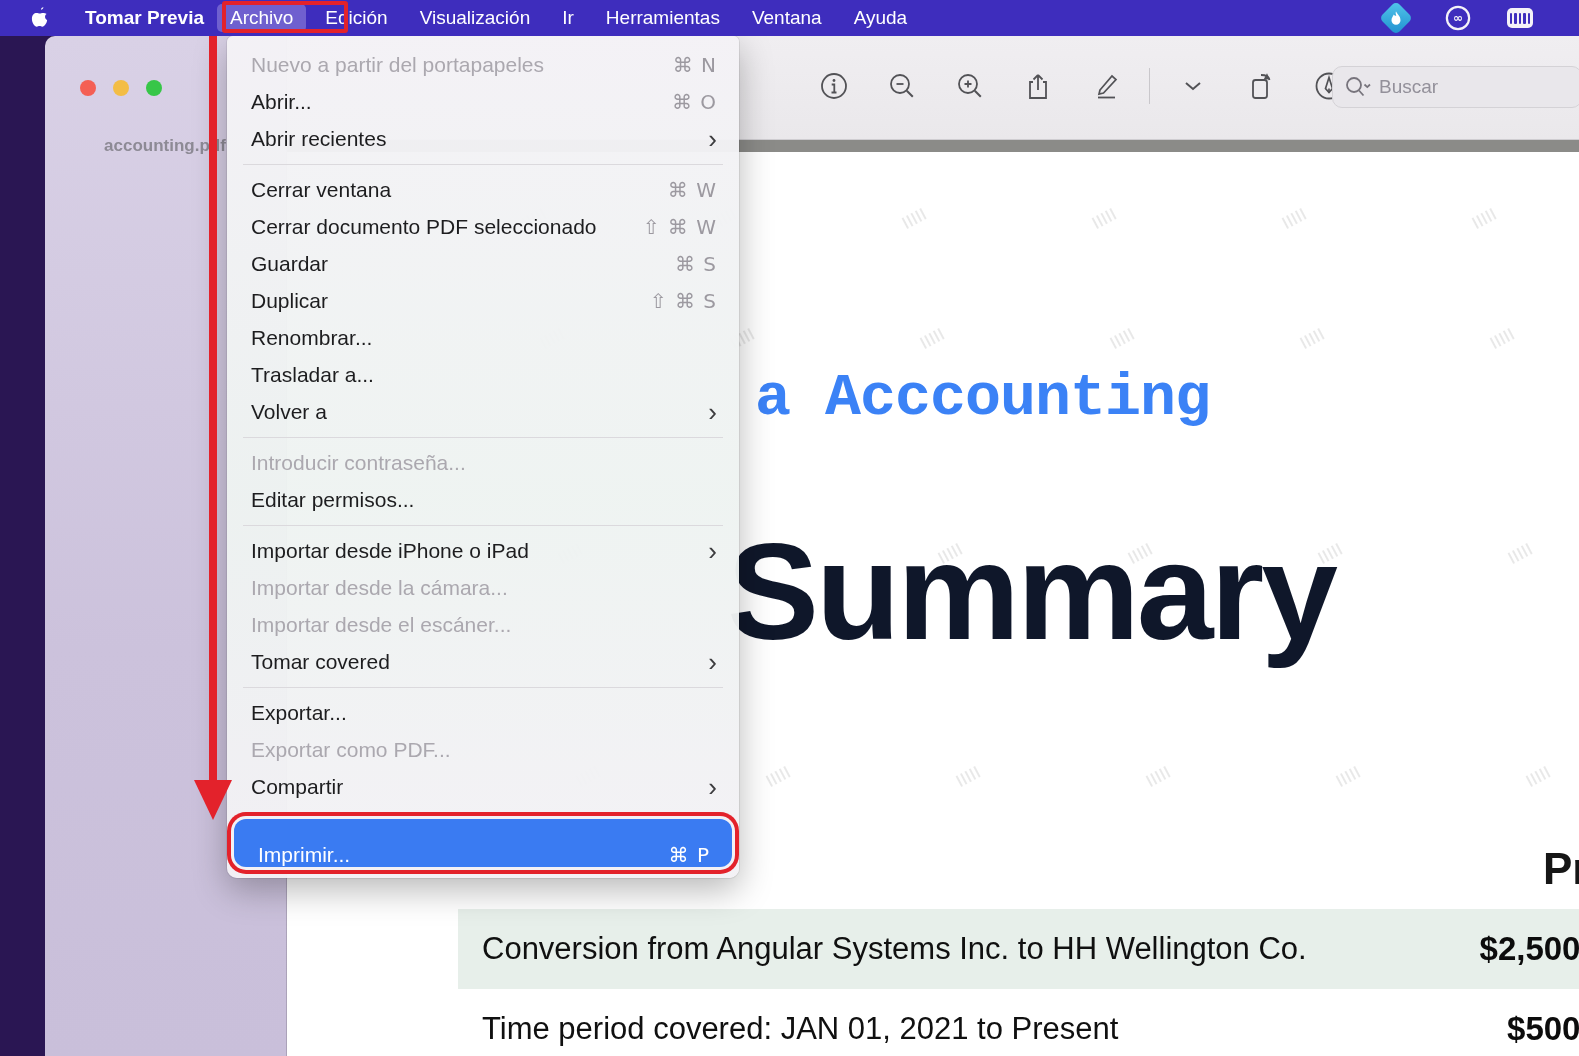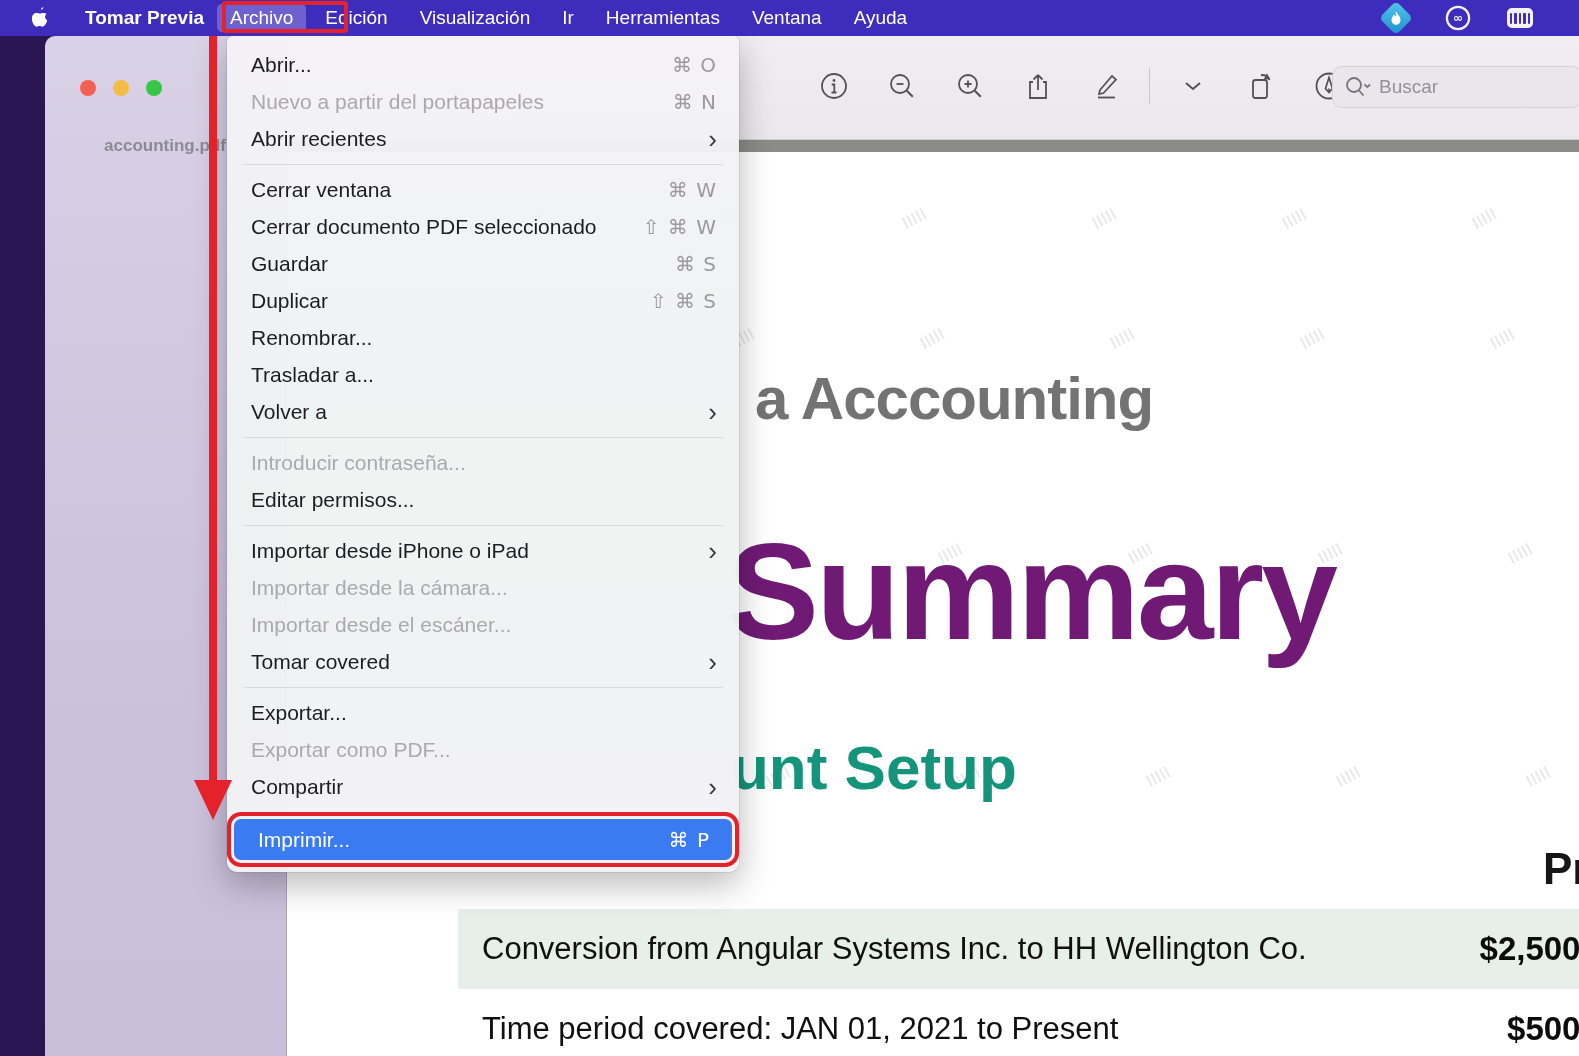--- a/index.html
+++ b/index.html
@@ -41,23 +41,23 @@
   .searchbox { position:absolute; left:1085px; top:30px; width:250px; height:42px; background:#E9E7EB;
                border:1px solid #D4D2D6; border-radius:10px; display:flex; align-items:center; padding:0 12px; gap:8px; }
   .searchbox input { border:none; outline:none; background:transparent; font-size:19px; color:#5a5a5e; width:150px;
                      font-family:"Liberation Sans",sans-serif; }
   .searchbox input::placeholder { color:#93909A; }
 
   .contentbg { position:absolute; left:242px; top:104px; width:1332px; height:916px; background:#8B8B88; }
   .page { position:absolute; left:263px; top:116px; width:1311px; height:904px; background:#FFFFFF; }
 
   
-  .doc-title { position:absolute; left:487px; top:212px; font-family:Liberation Sans, sans-serif;
-               font-weight:700; font-size:60px; color:#737373; letter-spacing:-1px; z-index:2; }
-  .doc-h1 { position:absolute; left:459px; top:360px; font-size:138px; font-weight:700; color:#701a75;
+  .doc-title { position:absolute; left:487px; top:212px; font-family:Liberation Mono, monospace;
+               font-weight:700; font-size:60px; color:#3b82f6; letter-spacing:-1px; z-index:2; }
+  .doc-h1 { position:absolute; left:459px; top:360px; font-size:138px; font-weight:700; color:#0f172a;
             letter-spacing:-3px; z-index:2; }
   .doc-h2 { position:absolute; left:463px; top:580px; font-size:62px; font-weight:700; color:#14947A; z-index:2; }
   .price-head { position:absolute; left:1275px; top:692px; font-size:44px; font-weight:700; color:#161616; z-index:2; }
   .doc-table { position:absolute; left:190px; top:757px; width:1140px; z-index:2; }
   .t-row { position:relative; height:80px; }
   .t-row.mint { background:#E7EFEA; }
   .t-label { position:absolute; left:24px; top:0; line-height:80px; font-size:31px; color:#101010; white-space:nowrap; }
   .t-amount { position:absolute; right:-10px; top:0; line-height:80px; font-size:33px; font-weight:700; color:#0c0c0c; white-space:nowrap; }
 
   .wm { position:absolute; width:24px; height:12px; opacity:.22; transform:rotate(-28deg);
@@ -67,22 +67,22 @@
   .menu { position:absolute; left:227px; top:36px; width:512px; min-height:836px; z-index:40;
           background:linear-gradient(180deg,rgba(244,242,246,.97) 0%,rgba(238,243,241,.96) 55%,rgba(243,241,245,.97) 100%);
           border-radius:6px 6px 10px 10px; box-shadow:0 12px 34px rgba(0,0,0,.28), 0 0 0 1px rgba(0,0,0,.07);
           padding:10px 0 9px 0; }
   .menu-item { height:37px; display:flex; align-items:center; padding:0 22px 0 24px; font-size:21px; color:#1d1d1f; }
   .menu-item .mi-label { flex:1; white-space:nowrap; }
   .menu-item.disabled { color:#ABA8AF; }
   .mi-short { color:#9C99A0; font-size:20px; font-family:"DejaVu Sans",sans-serif; letter-spacing:1px; }
   .mi-sub { color:#3c3c3e; font-size:26px; line-height:20px; }
   .menu-sep { height:1px; background:#DBD9DD; margin:6.5px 16px; }
-  .menu-item.highlighted { background:#3A7BF2; color:#fff; border-radius:7px; margin:6px 7px 2px 7px; height:41px;
-                           box-shadow:0 0 0 3px #F3F1F5, 0 0 0 7px #E3222B; }
+  .menu-item.highlighted { background:#3A7BF2; color:#fff; border-radius:12px; margin:6px 7px 2px 7px; height:48px;
+                           box-shadow:0 0 0 3px #F3F1F5, 0 0 0 7px #E3222B;align-items:flex-end; }
   .menu-item.highlighted .mi-short { color:#fff; }
 
   
   .anno { position:absolute; z-index:60; pointer-events:none; }
   .box-archivo { left:222px; top:1px; width:126px; height:32px; border:4px solid #E3222B; border-radius:3px; }
   .arrow-line { left:209px; top:36px; width:8px; height:744px; background:#E3222B; }
   .arrow-head { left:194px; top:780px; width:0; height:0;
                 border-left:19px solid transparent; border-right:19px solid transparent; border-top:40px solid #E3222B; }
 
   svg { display:block; }
@@ -189,21 +189,20 @@
         <div class="wm" style="left: 1259px; top: 618px;"></div>
         <div class="wm" style="left: 327px; top: 790px;"></div>
         <div class="wm" style="left: 517px; top: 790px;"></div>
         <div class="wm" style="left: 707px; top: 790px;"></div>
         <div class="wm" style="left: 897px; top: 790px;"></div>
         <div class="wm" style="left: 1087px; top: 790px;"></div>
         <div class="wm" style="left: 1277px; top: 790px;"></div>
       </div>
     <div class="doc-title">a Acccounting</div>
     <div class="doc-h1">Summary</div>
-    <div class="doc-h2">unt Setup</div>
     <div class="price-head">Pr</div>
     <div class="doc-table" id="doc-table">
         <div class="t-row mint">
           <span class="t-label">Conversion from Angular Systems Inc. to HH Wellington Co.</span>
           <span class="t-amount">$2,500.0</span>
         </div>
         <div class="t-row">
           <span class="t-label">Time period covered: JAN 01, 2021 to Present</span>
           <span class="t-amount">$500.0</span>
         </div>
@@ -214,27 +213,27 @@
     <div class="lights">
       <div class="light l-red"></div>
       <div class="light l-yel"></div>
       <div class="light l-grn"></div>
     </div>
     <div class="side-title">accounting.pdf</div>
   </div>
 </div>
 
 <div class="menu" id="file-menu">
+    <div class="menu-item disabled">
+      <span class="mi-label">Nuevo a partir del portapapeles</span>
+      <span class="mi-short">⌘ N</span>
+    </div>
     <div class="menu-item">
       <span class="mi-label">Abrir...</span>
       <span class="mi-short">⌘ O</span>
-    </div>
-    <div class="menu-item disabled">
-      <span class="mi-label">Nuevo a partir del portapapeles</span>
-      <span class="mi-short">⌘ N</span>
     </div>
     <div class="menu-item">
       <span class="mi-label">Abrir recientes</span>
       <span class="mi-sub">›</span>
     </div>
     <div class="menu-sep"></div>
     <div class="menu-item">
       <span class="mi-label">Cerrar ventana</span>
       <span class="mi-short">⌘ W</span>
     </div>

